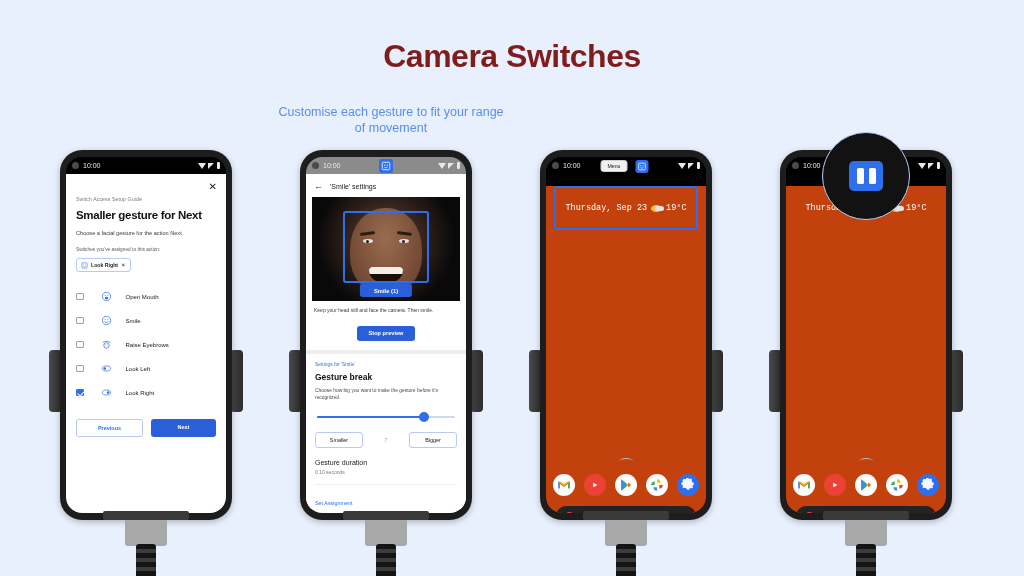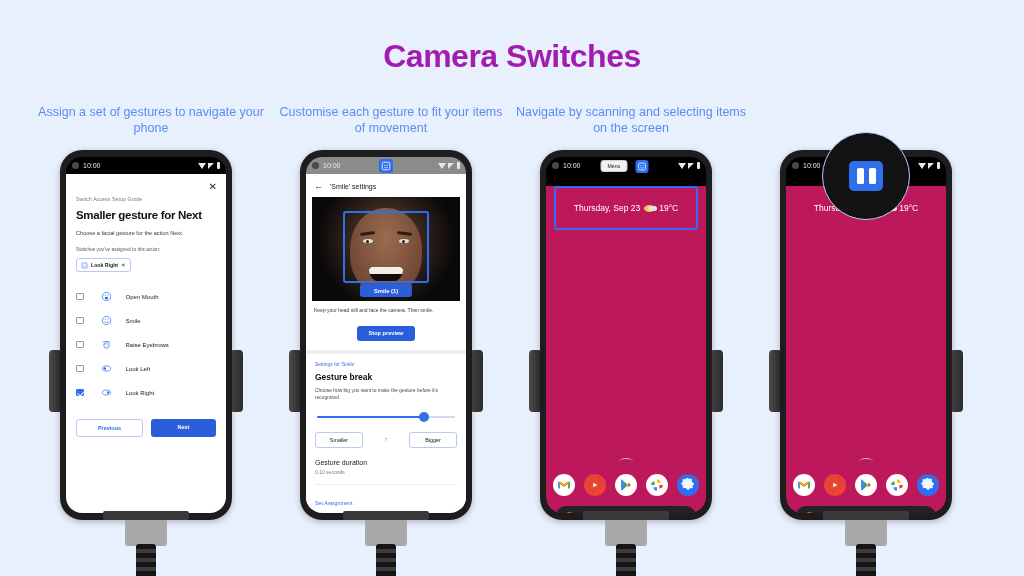--- a/index.html
+++ b/index.html
@@ -7,21 +7,21 @@
     width: 1024px; height: 576px;
     background: #e8effd;
     font-family: "Liberation Sans", sans-serif;
     overflow: hidden;
   }
   .page { position: relative; width: 1024px; height: 576px; background: #e8effd; }
 
   .title {
     position: absolute; top: 38px; left: 0; width: 100%;
     text-align: center; font-size: 32px; font-weight: bold;
-    color: #a21caf; letter-spacing: -0.5px;
+    color: #7f1d1d; letter-spacing: -0.5px;
   }
 
   .caption {
     position: absolute; text-align: center;
     font-size: 12.5px; line-height: 16px; color: #5b8def;
     width: 230px;
   }
   .cap1 { left: 36px;  top: 104px; }
   .cap2 { left: 276px; top: 104px; }
   .cap3 { left: 516px; top: 104px; }
@@ -181,21 +181,21 @@
   .sthumb { position:absolute; top:0; left:74%; width:10px; height:10px; border-radius:50%; background:#2f6fed;}
   .sizerow { display:flex; align-items:center; margin-top: 10px; }
   .sizebtn { border:1px solid #b9c9ef; border-radius:3px; color:#1a1a1a; font-size:5.4px; padding:4px 0; text-align:center; width:48px;}
   .sizeval { flex:1; text-align:center; font-size:5px; color:#9aa0a6; }
   .p2dur { font-size: 7px; color:#1a1a1a; margin-top: 11px; font-weight: 500;}
   .p2durv{ font-size: 5px; color:#7a7a7a; margin-top: 3px;}
   .p2foot{ border-top:1px solid #ececec; margin-top:9px; padding: 6px 0 0; }
   .p2foot span{ font-size:5.4px; color:#2f6fed; }
 
   
-  .home { position: relative; height: 100%; background: #be185d; }
+  .home { position: relative; height: 100%; background: #c2410c; font-family: Liberation Mono, monospace; }
   .menupill {
     position: absolute; top: 3px; left: 50%; transform: translateX(-50%) translateX(-12px);
     background: #f1f1f1; color: #202020; font-size: 5.2px;
     padding: 2px 6px; border-radius: 3px; z-index: 7; border:1px solid #cfcfcf;
   }
   .facebadge {
     position:absolute; top: 2.5px; left:50%; transform: translateX(-50%) translateX(16px);
     width: 13px; height: 13px; background:#2f6fed; border-radius:3px; z-index:7;
     display:flex;align-items:center;justify-content:center;
   }
@@ -247,23 +247,21 @@
   }
   .magnify .pausebtn i { display:block; width: 7px; height: 16px; background:#fff; border-radius:1.5px; }
 </style>
 </head>
 <body>
 
 <div class="page">
 
   <div class="title">Camera Switches</div>
 
-  <div class="caption cap1">Assign a set of gestures to navigate your phone</div>
-  <div class="caption cap2">Customise each gesture to fit your items of movement</div>
-  <div class="caption cap3">Navigate by scanning and selecting items on the screen</div>
+  <div class="caption cap2">Customise each gesture to fit your range of movement</div>
 
   <div class="rig rig1">
     <div class="grip left"></div>
     <div class="grip right"></div>
     <div class="phone">
       <div class="screen">
 
         <div class="statusbar">
           <div class="sb-dot"></div>
           <div class="sb-time">10:00</div>

